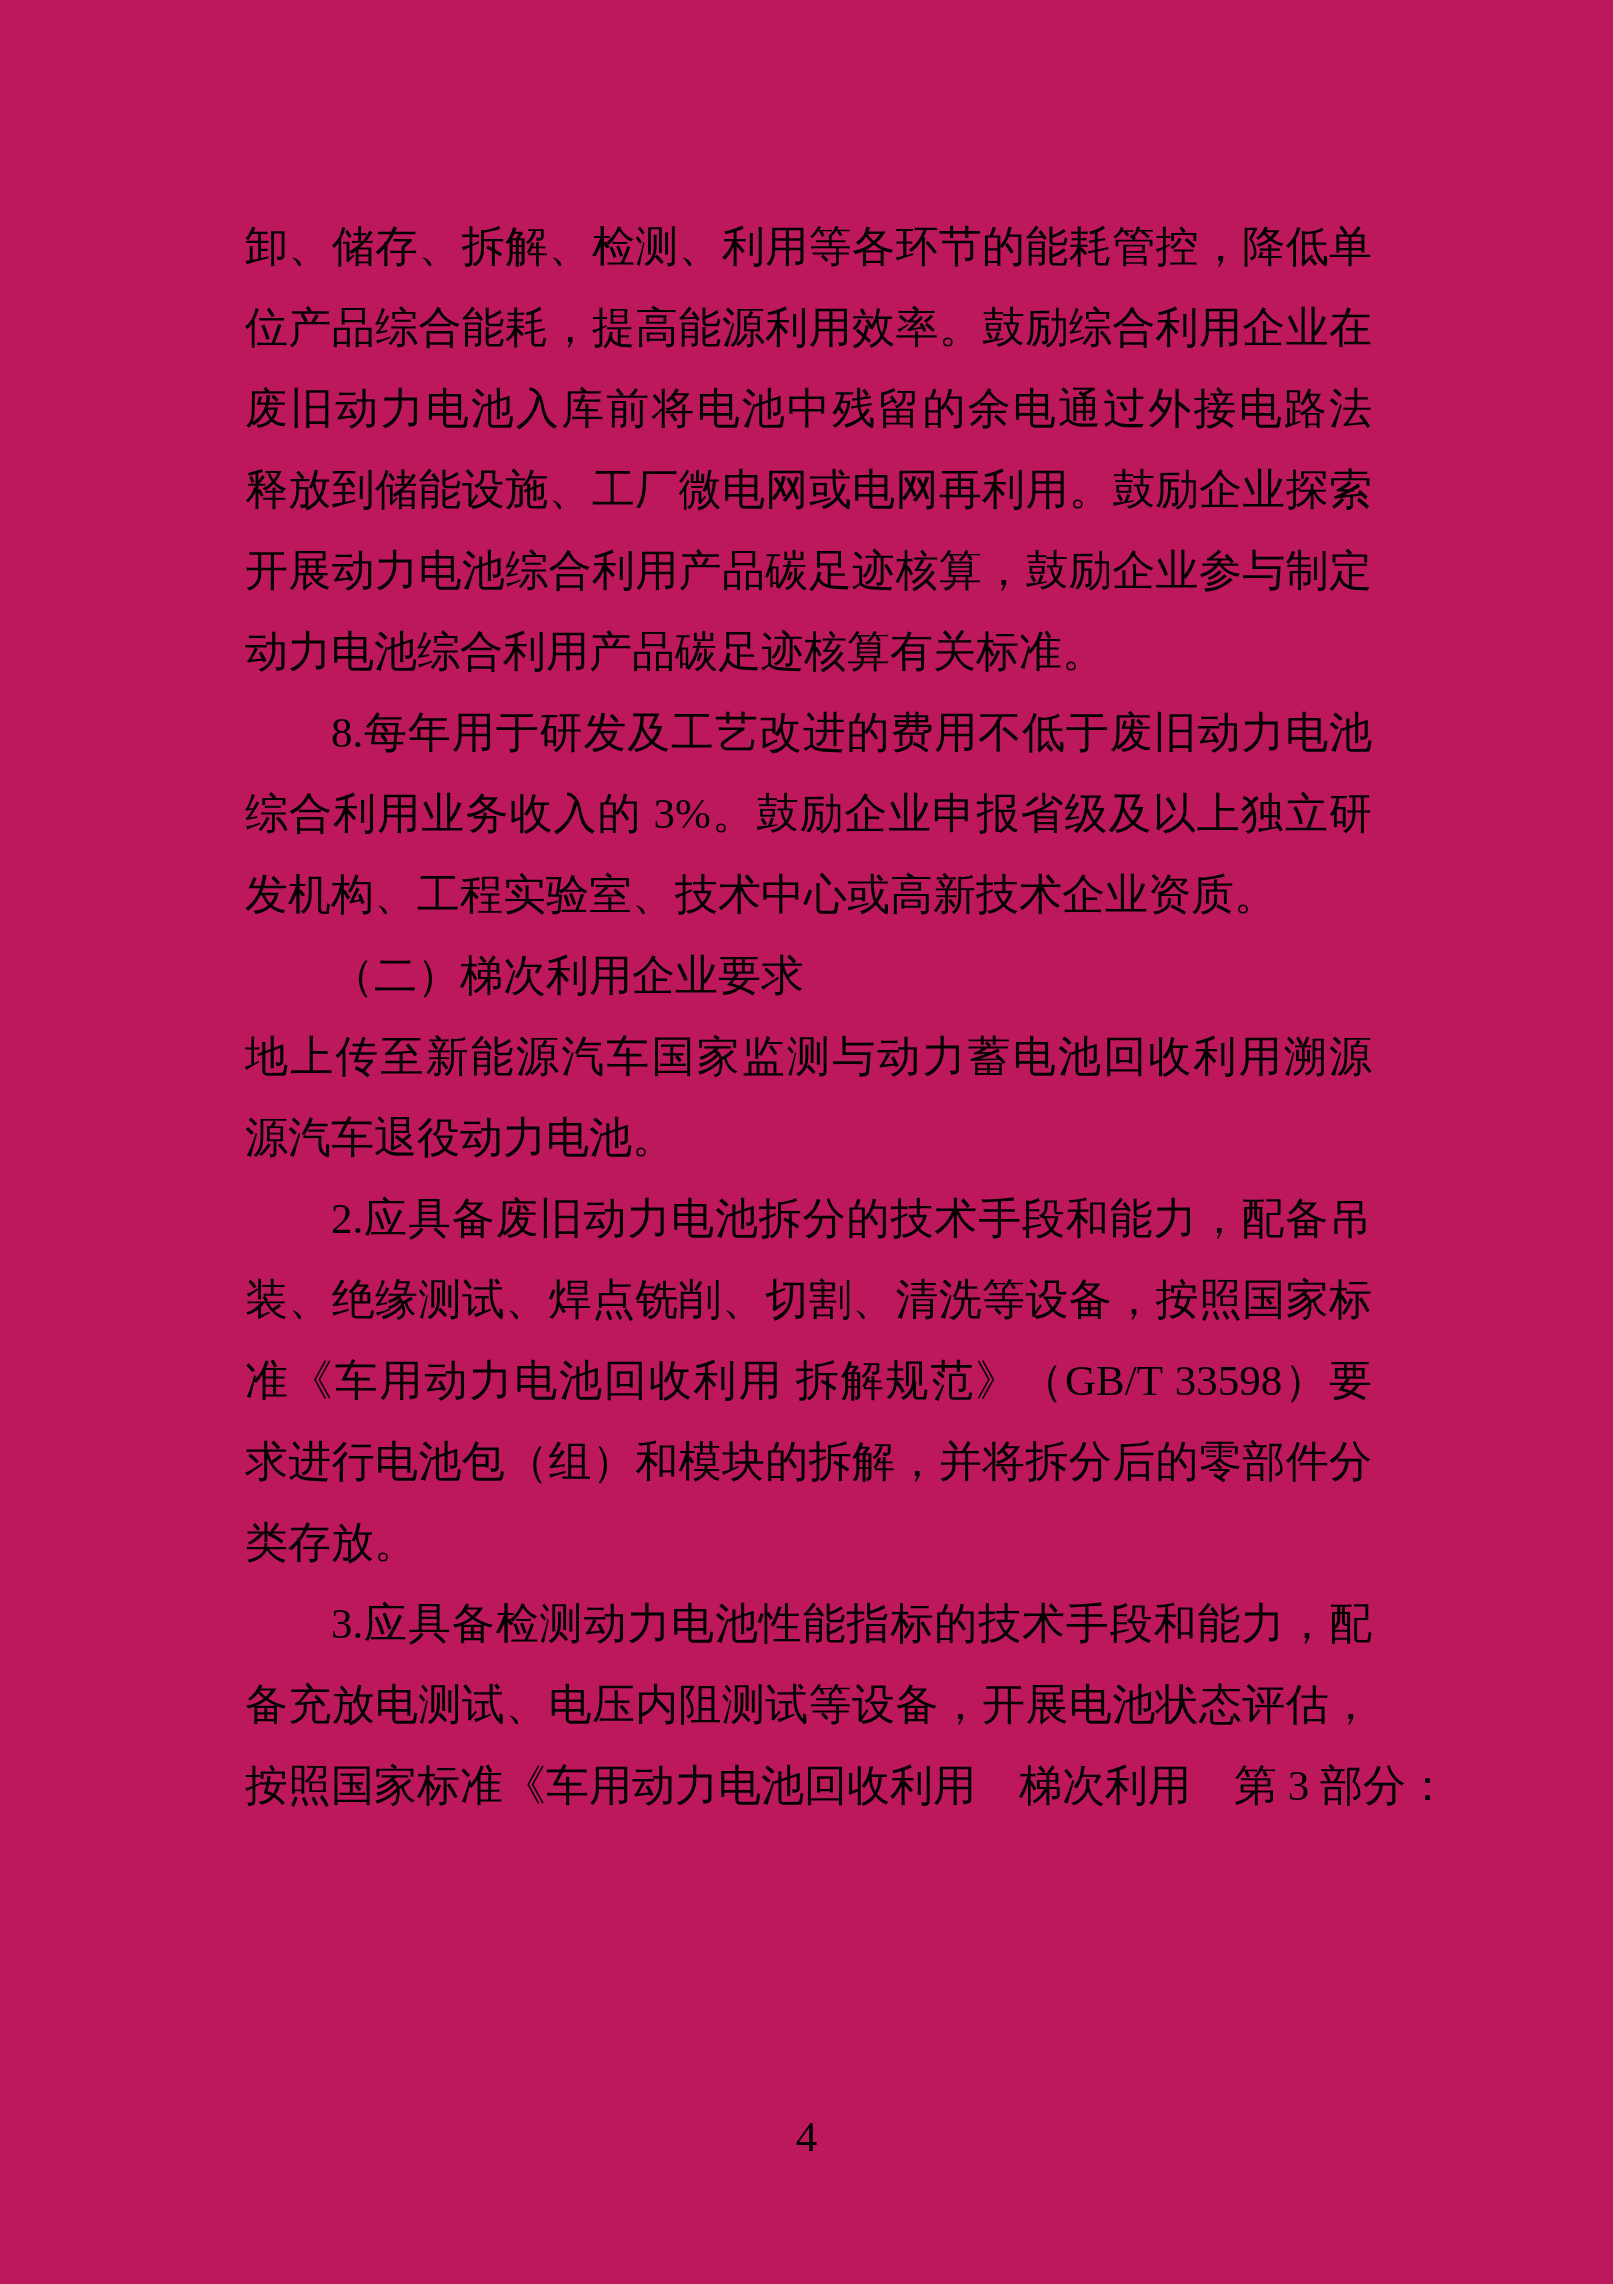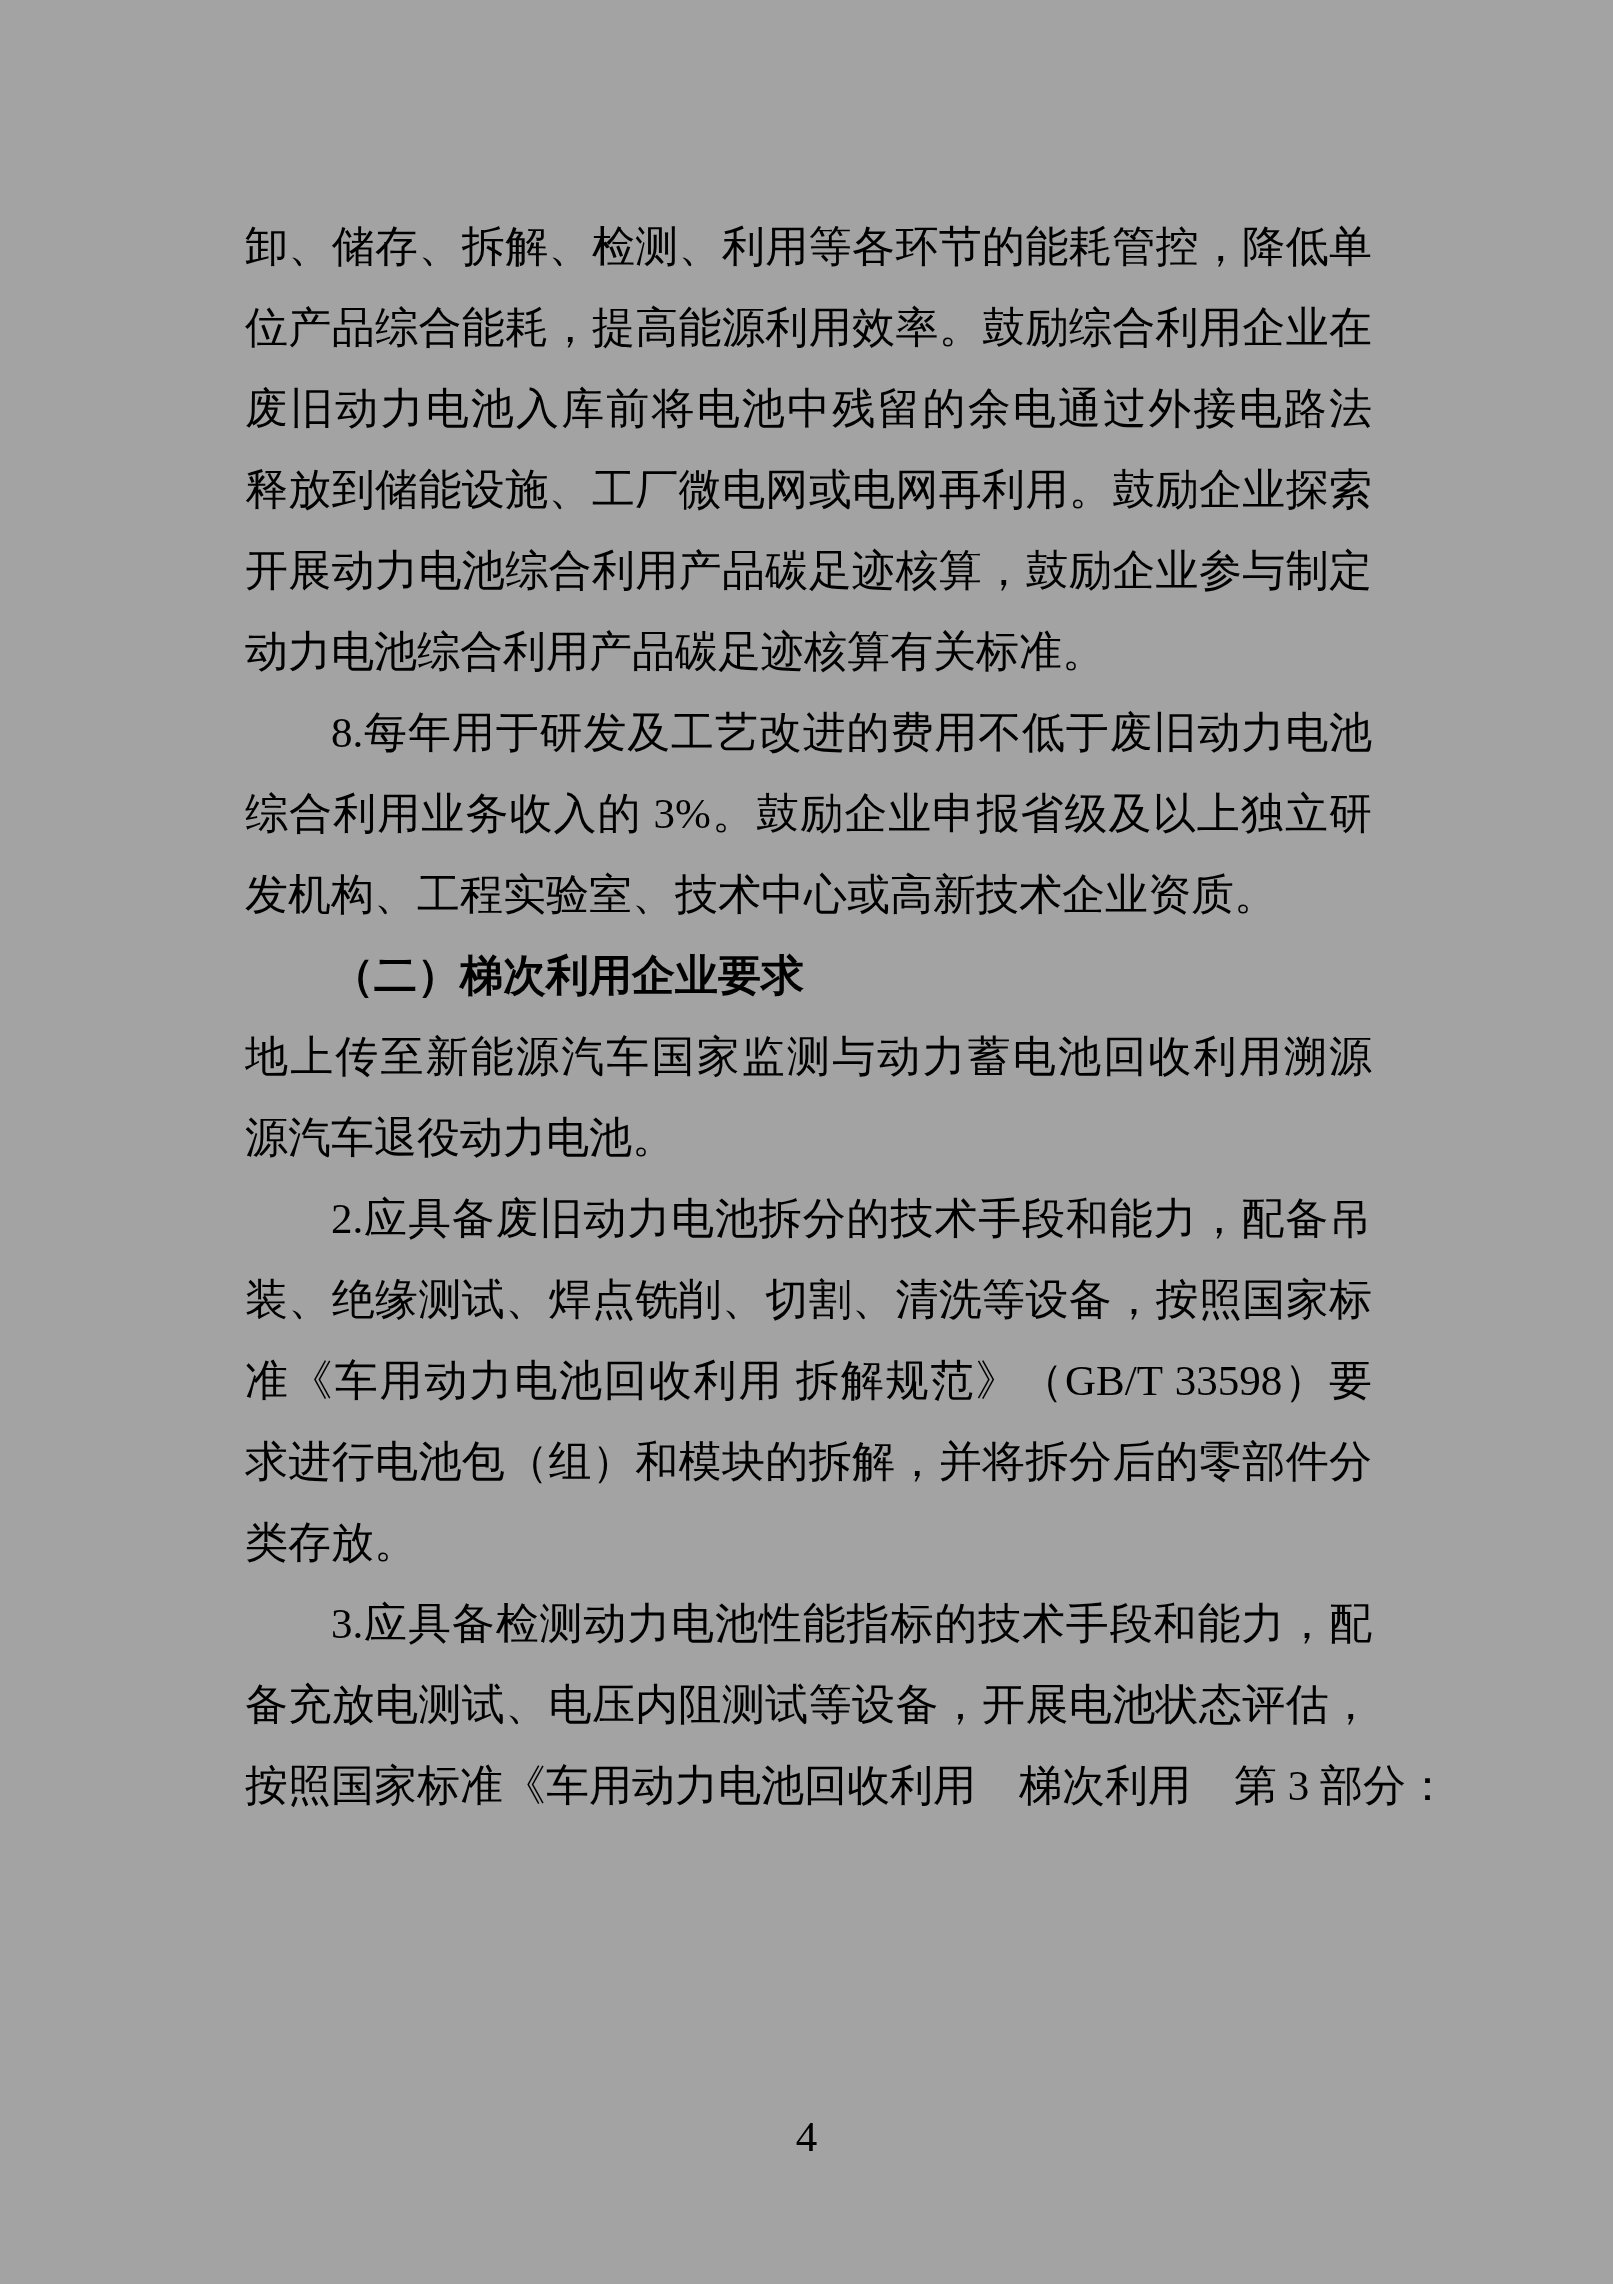--- a/index.html
+++ b/index.html
@@ -4,21 +4,21 @@
 <style>
   html, body {
     margin: 0;
     padding: 0;
     background: #ffffff;
   }
   .page {
     position: relative;
     width: 1613px;
     height: 2285px;
-    background: #a3a3a3;
+    background: #be185d;
     color: #000000;
     font-family: "Liberation Serif", "DejaVu Serif", serif;
     overflow: hidden;
   }
   .body-text {
     position: absolute;
     left: 245px;
     top: 206px;
     width: 1127px;
   }
@@ -35,21 +35,21 @@
     color: #000000;
   }
   .line.para-end {
     text-align: center;
     text-align-last: left;
   }
   .line.indent {
     text-indent: 86px;
   }
   .line.heading {
-    font-weight: bold;
+    font-weight: normal;
     text-align: right;
     text-align-last: left;
   }
   .footer {
     position: absolute;
     left: 0;
     top: 2115px;
     width: 100%;
     text-align: center;
   }

